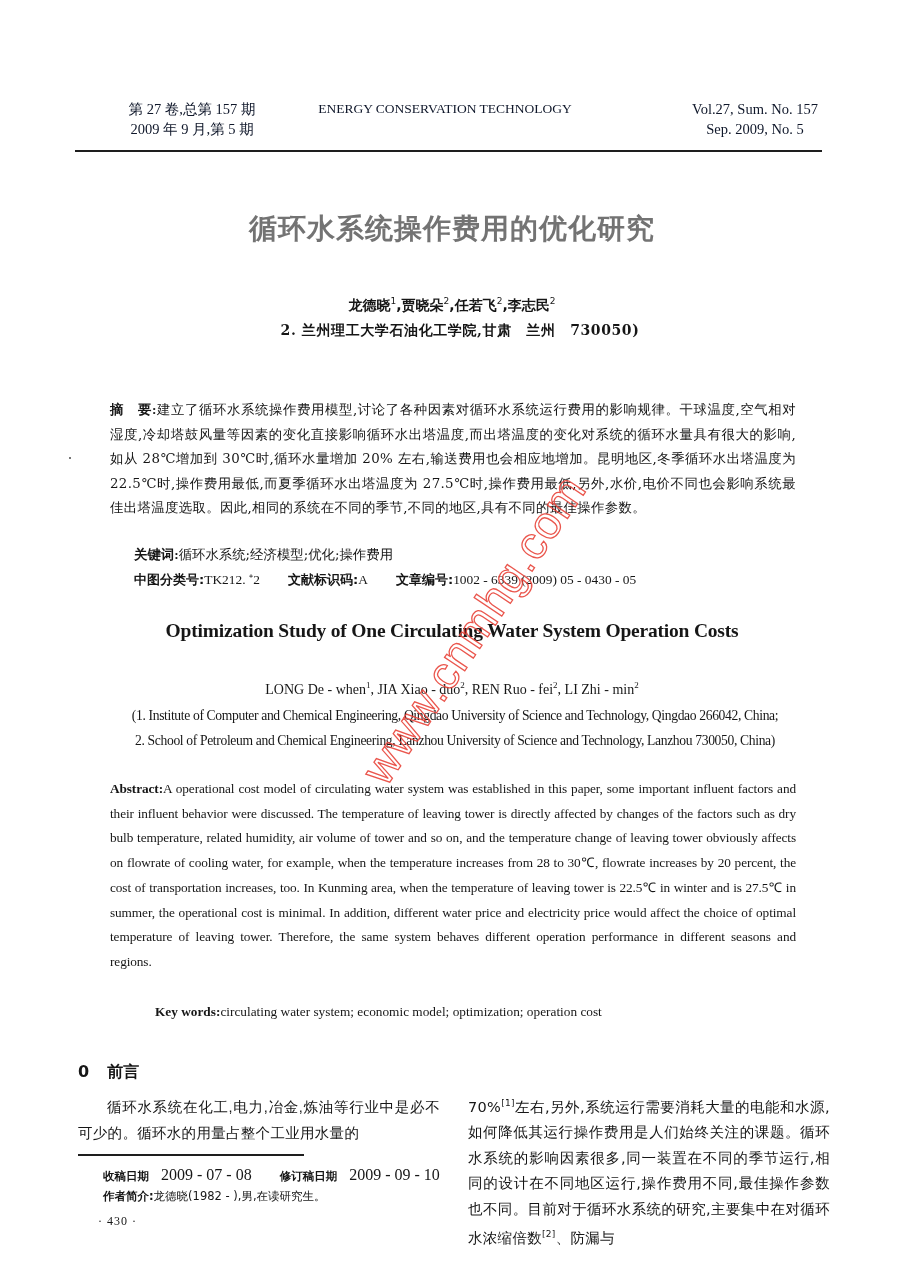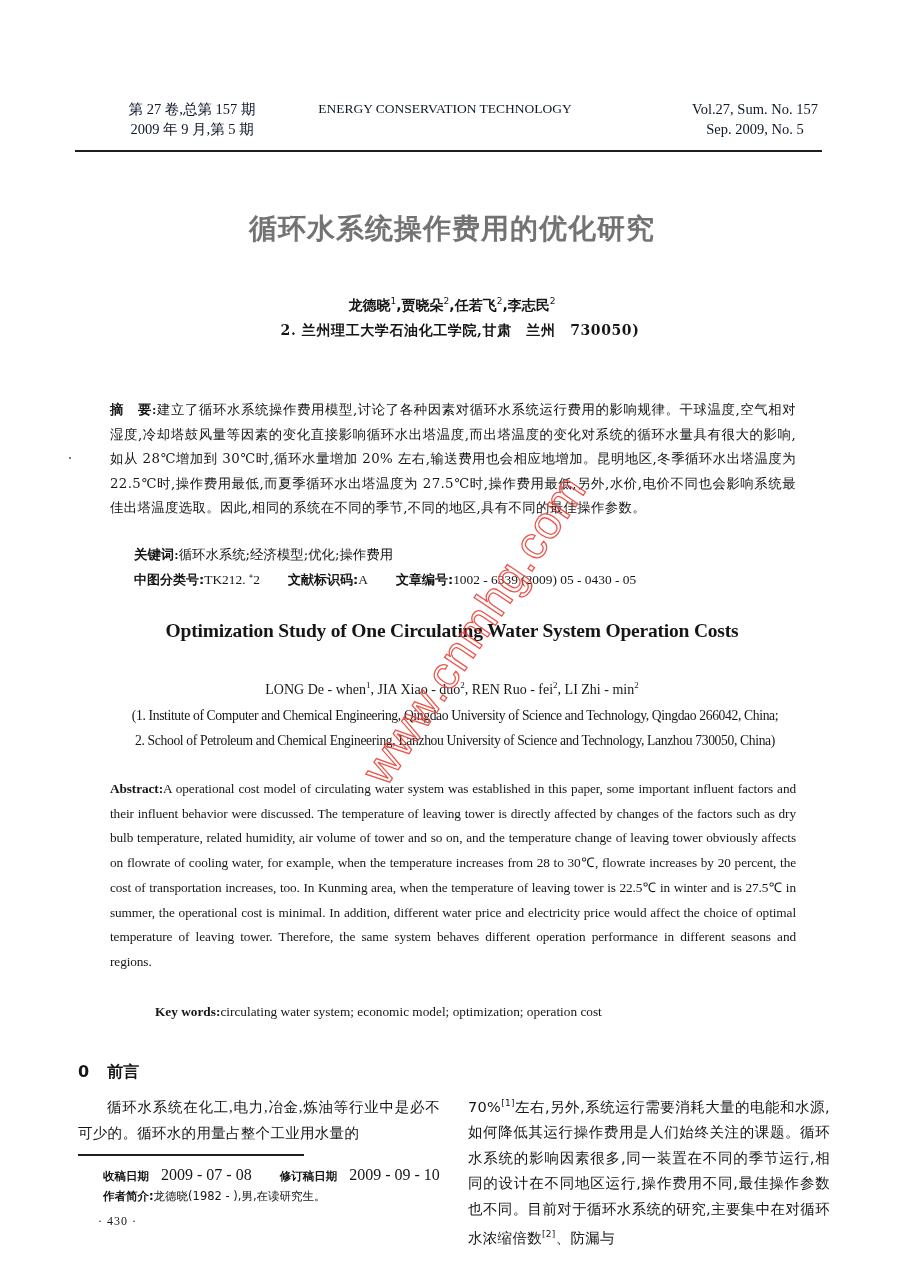--- a/index.html
+++ b/index.html
@@ -133,21 +133,21 @@
     
     .sec-head {
       left: 78px; top: 1062px;
       font-family: "DejaVu Sans", sans-serif;
       font-weight: bold;
       font-size: 16px;
     }
     .sec-head .num { margin-right: 18px; }
     .col-left {
       left: 78px; top: 1095px; width: 362px;
-      font-family: Liberation Serif, serif;
+      font-family: Liberation Sans, sans-serif;
       font-size: 14.5px;
       line-height: 25.5px;
       text-align: justify;
       text-indent: 29px;
       letter-spacing: 0.3px;
     }
     .col-right {
       left: 468px; top: 1043px; width: 362px;
       font-family: "DejaVu Sans", sans-serif;
       font-size: 14.5px;

